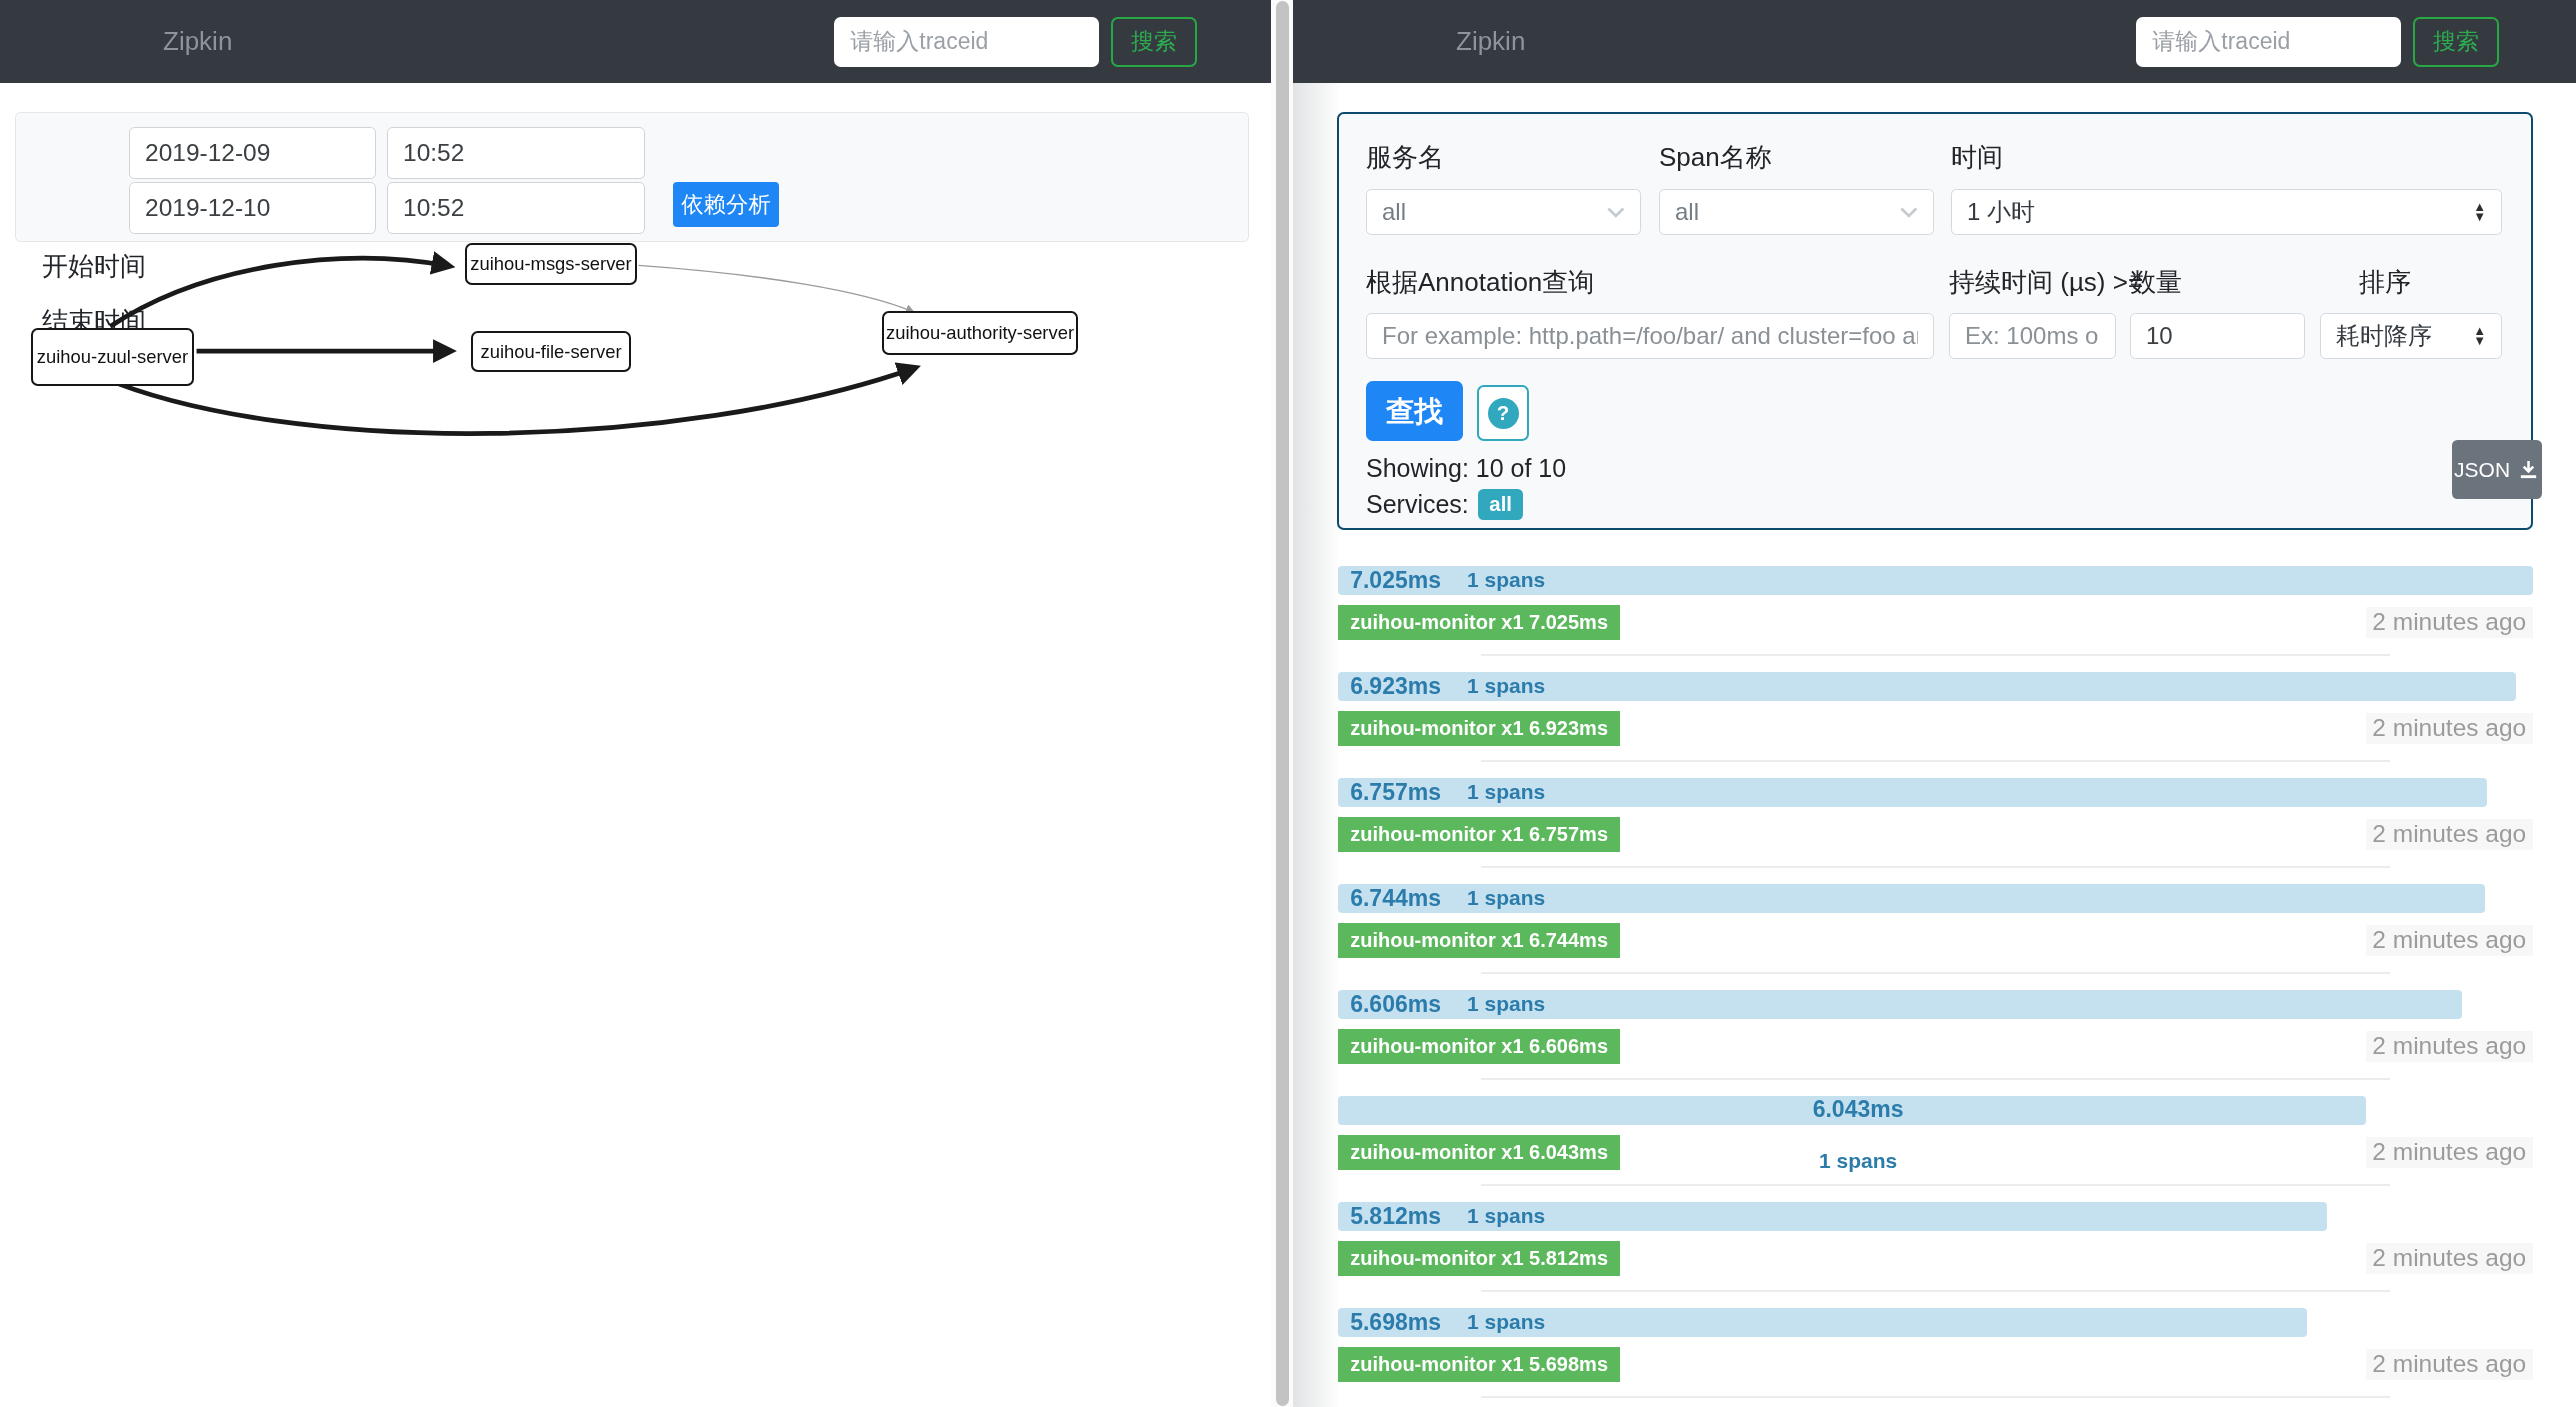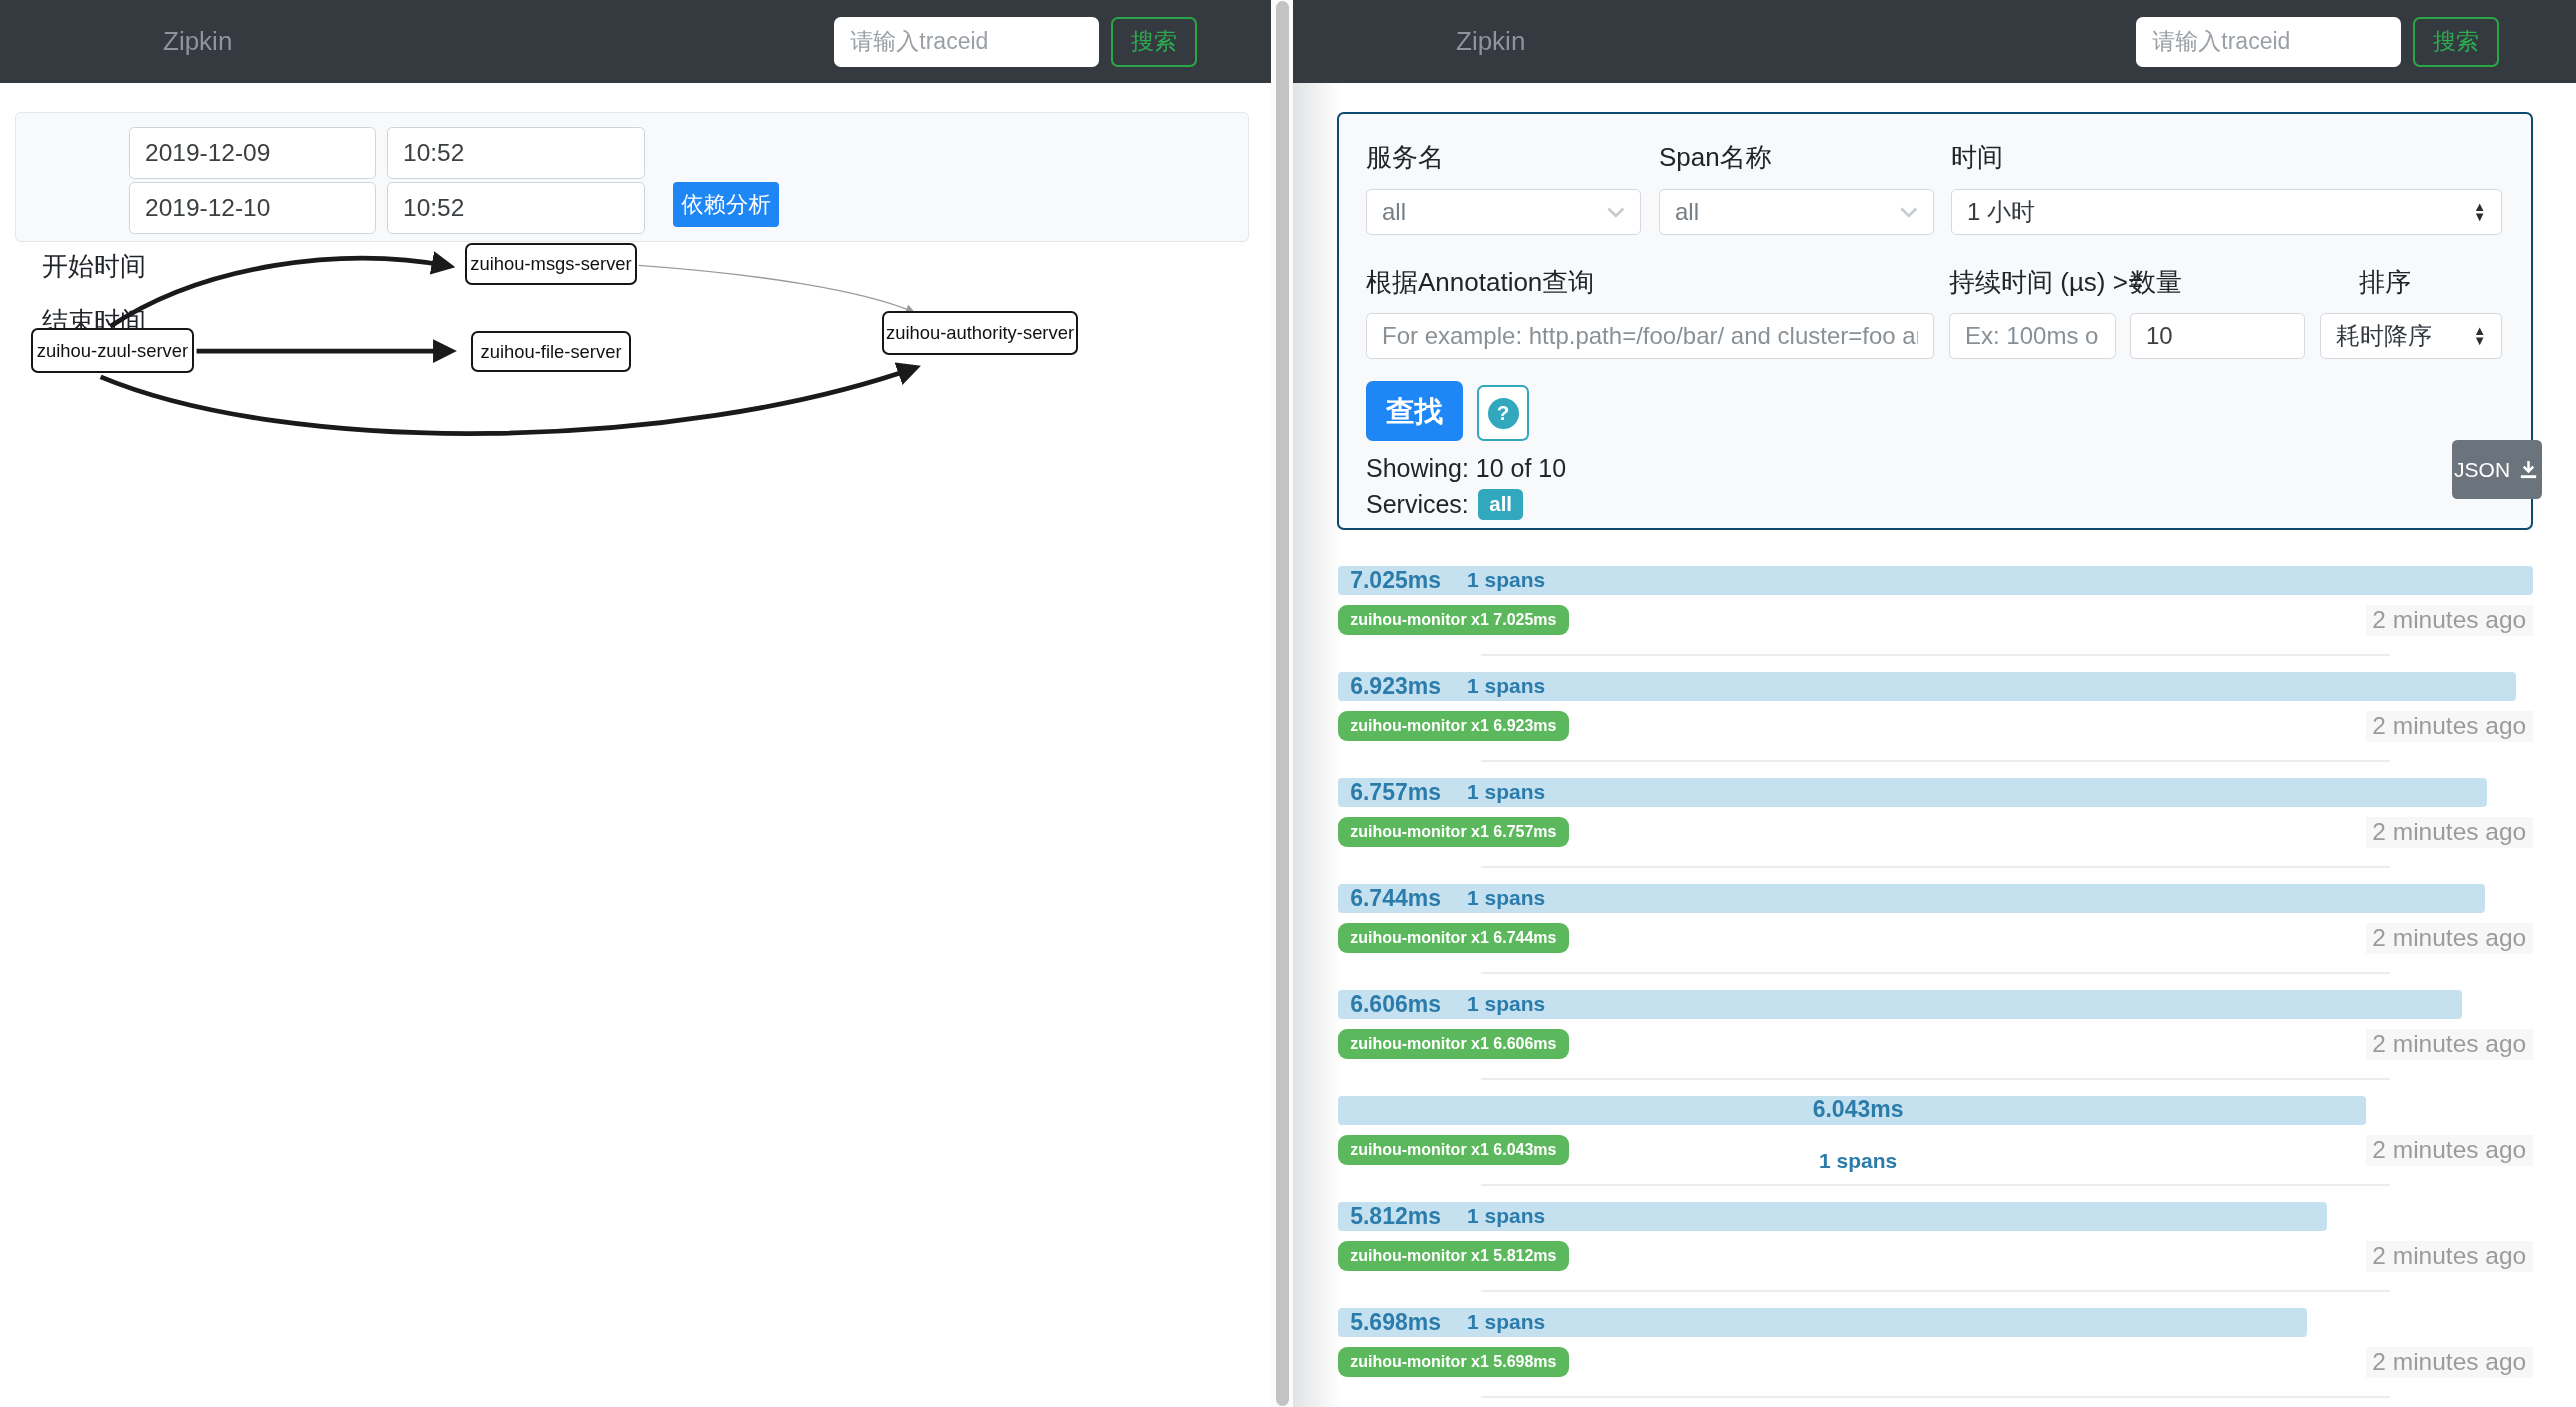--- a/index.html
+++ b/index.html
@@ -38,21 +38,21 @@
   .df-row1 { top:13.6px; } .df-row2 { top:69px; }
   .analyze-btn { position:absolute; left:657px; top:69px; width:106px; height:45px;
                  background:#1e87f5; color:#fff; border:none; border-radius:4.1px; font-size:22.4px;
                  cursor:pointer; font-family:inherit; }
 
   
   .graph-svg { position:absolute; left:0; top:0; pointer-events:none; }
   .graph-node { position:absolute; background:#fff; border:2px solid #161616; border-radius:6.8px;
                 display:flex; align-items:center; justify-content:center;
                 font-size:18.4px; color:#111; }
-  .node-zuul      { left:31px;   top:328px; width:163px; height:45px; }
+  .node-zuul      { left:31px;   top:328px; width:163px; height:58px; }
   .node-msgs      { left:465px;  top:243px; width:172px; height:42px; }
   .node-file      { left:471px;  top:331px; width:160px; height:41px; }
   .node-authority { left:882px; top:311px; width:196px; height:44px; }
 
   
   .left-scrollbar { position:absolute; left:1271px; top:0; width:22.4px; height:1408px; background:#fbfbfb; }
   .left-scrollbar .thumb { position:absolute; left:4.8px; top:1.4px; width:13px; height:1405px;
                            background:#c3c3c3; border-radius:6.8px; }
 
   
@@ -88,22 +88,22 @@
               display:flex; align-items:center; justify-content:center; gap:6.8px; font-family:inherit; }
 
   
   .trace-list { position:absolute; left:45px; top:566px; width:1195px; }
   .trace-row { position:relative; height:106px; }
   .trace-bar { height:28.6px; background:#c5e1f0; border-radius:4.1px; display:flex; align-items:center;
                padding-left:12.2px; gap:26px; cursor:pointer; }
   .trace-duration { font-size:23px; font-weight:bold; color:#2b7cab; }
   .trace-spans { font-size:21px; font-weight:bold; color:#2b7cab; }
   .trace-meta { margin-top:10.2px; display:flex; justify-content:space-between; align-items:center; }
-  .service-badge { background:#5cb85c; color:#fff; font-size:16px; font-weight:bold;
-                   padding:6.1px 12.2px; border-radius:9px; }
+  .service-badge { background:#5cb85c; color:#fff; font-size:20px; font-weight:bold;
+                   padding:6.1px 12.2px; border-radius:0; }
   .time-ago { color:#9b9b9b; font-size:24.5px; background:#f7f7f7; padding:1.4px 6.8px; }
   .trace-divider { position:absolute; top:88px; left:12%; width:76%; border:none;
                    border-top:2px solid #ececec; }
 </style>
 </head>
 <body>
 
 <div class="window window-left">
 
   <div class="navbar">

